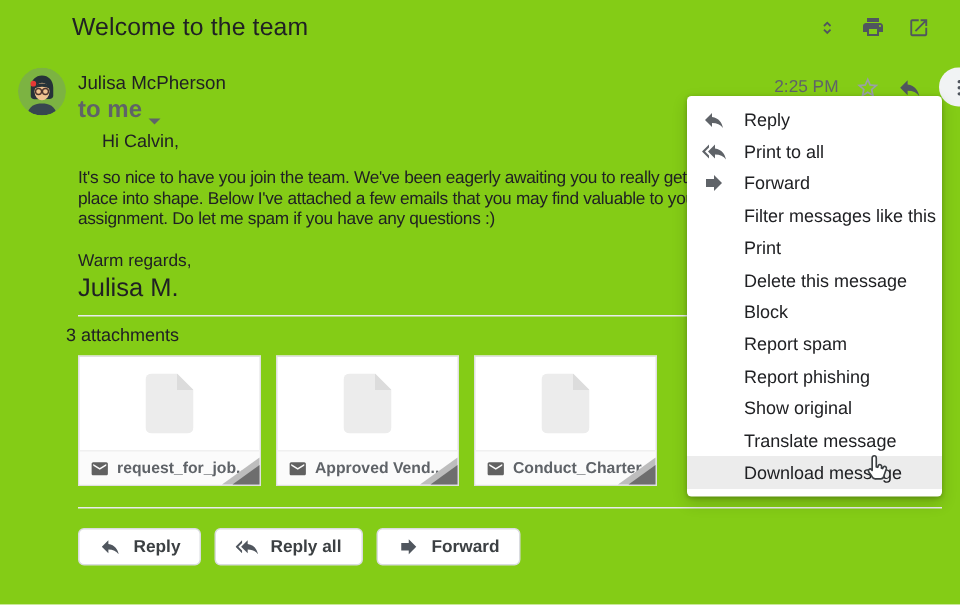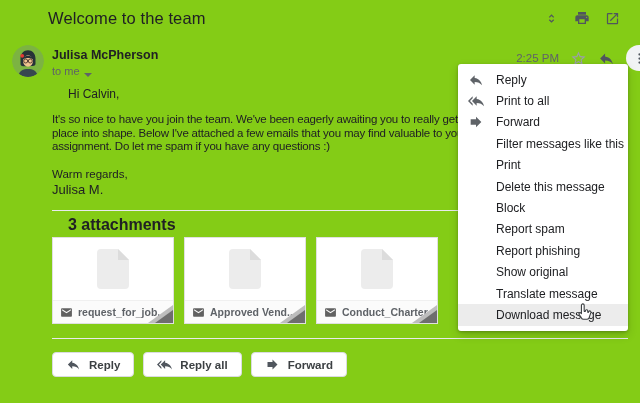--- a/index.html
+++ b/index.html
@@ -5,38 +5,38 @@
   html,body { margin:0; padding:0; background:#fff; }
   .page { position:relative; width:640px; height:403px; background:#84cc16;
           font-family:"Liberation Sans","DejaVu Sans",sans-serif; color:#202124; overflow:hidden;padding-left:20px; }
 
   .title { position:absolute; left:48px; top:9px; font-size:16.5px; letter-spacing:.1px; color:#202124; }
 
   .top-icons { position:absolute; top:10px; left:544px; display:flex; gap:15px; align-items:center; color:#50565e; }
   .top-icons span { display:flex; }
 
   .avatar { position:absolute; left:12px; top:45px; width:32px; height:32px; border-radius:50%; overflow:hidden; }
-  .sender-name { position:absolute; left:52px; top:48px; font-size:12.5px; font-weight:bold; color:#202124; }
-  .tome { position:absolute; left:52px; top:65px; font-size:11px; color:#5f6368; display:flex; align-items:flex-end; gap:4px; }
+  .sender-name { position:absolute; left:52px; top:48px; font-size:12.5px; font-weight:normal; color:#202124; }
+  .tome { position:absolute; left:52px; top:65px; font-size:16px; color:#5f6368; display:flex; align-items:flex-end; gap:4px;font-weight:bold; }
   .caret { width:0; height:0; border-left:4px solid transparent; border-right:4px solid transparent; border-top:4px solid #5f6368; }
 
   .meta { position:absolute; top:45px; right:8px; display:flex; align-items:center; gap:11px; }
   .time { font-size:11.5px; color:#5f6368; white-space:nowrap; }
   .meta .ic { display:flex; align-items:center; justify-content:center; }
   .dots-btn { width:26px; height:26px; border-radius:50%; background:#f1f3f4; }
 
   .greeting  { position:absolute; left:68px; top:87px;  font-size:12px; }
   .para      { position:absolute; left:52px; top:113px; font-size:11.5px; line-height:13.7px; letter-spacing:-0.2px; white-space:nowrap; }
   .closing   { position:absolute; left:52px; top:168px; font-size:11.5px; }
-  .signature { position:absolute; left:52px; top:182px; font-size:13px; }
+  .signature { position:absolute; left:52px; top:182px; font-size:17px; }
 
   .divider { position:absolute; left:52px; width:576px; height:1px; background:#e8eaed; }
   .d1 { top:210px; } .d2 { top:338px; }
 
-  .attach-label { position:absolute; left:68px; top:216px; font-size:16px; font-weight:bold; color:#202124; }
+  .attach-label { position:absolute; left:44px; top:216px; font-size:12px; font-weight:normal; color:#202124; }
 
   .cards { position:absolute; left:52px; top:237px; display:flex; gap:10px; }
   .card { position:relative; width:122px; height:87px; border:1px solid #e0e0e0; background:#fff; box-sizing:border-box; }
   .doc { position:absolute; left:50%; top:11px; transform:translateX(-50%); }
   .card-footer { position:absolute; left:0; right:0; bottom:0; height:23px; background:#fbfbfb;
                  border-top:1px solid #f0f0f0; display:flex; align-items:center; gap:5px;
                  padding:0 24px 0 7px; font-size:10.5px; font-weight:bold; color:#5f6368;
                  white-space:nowrap; overflow:hidden; box-sizing:border-box; }
   .card-footer .env { flex:0 0 auto; display:flex; }
   .fold-a { position:absolute; right:0; bottom:0; width:0; height:0; border-style:solid;

